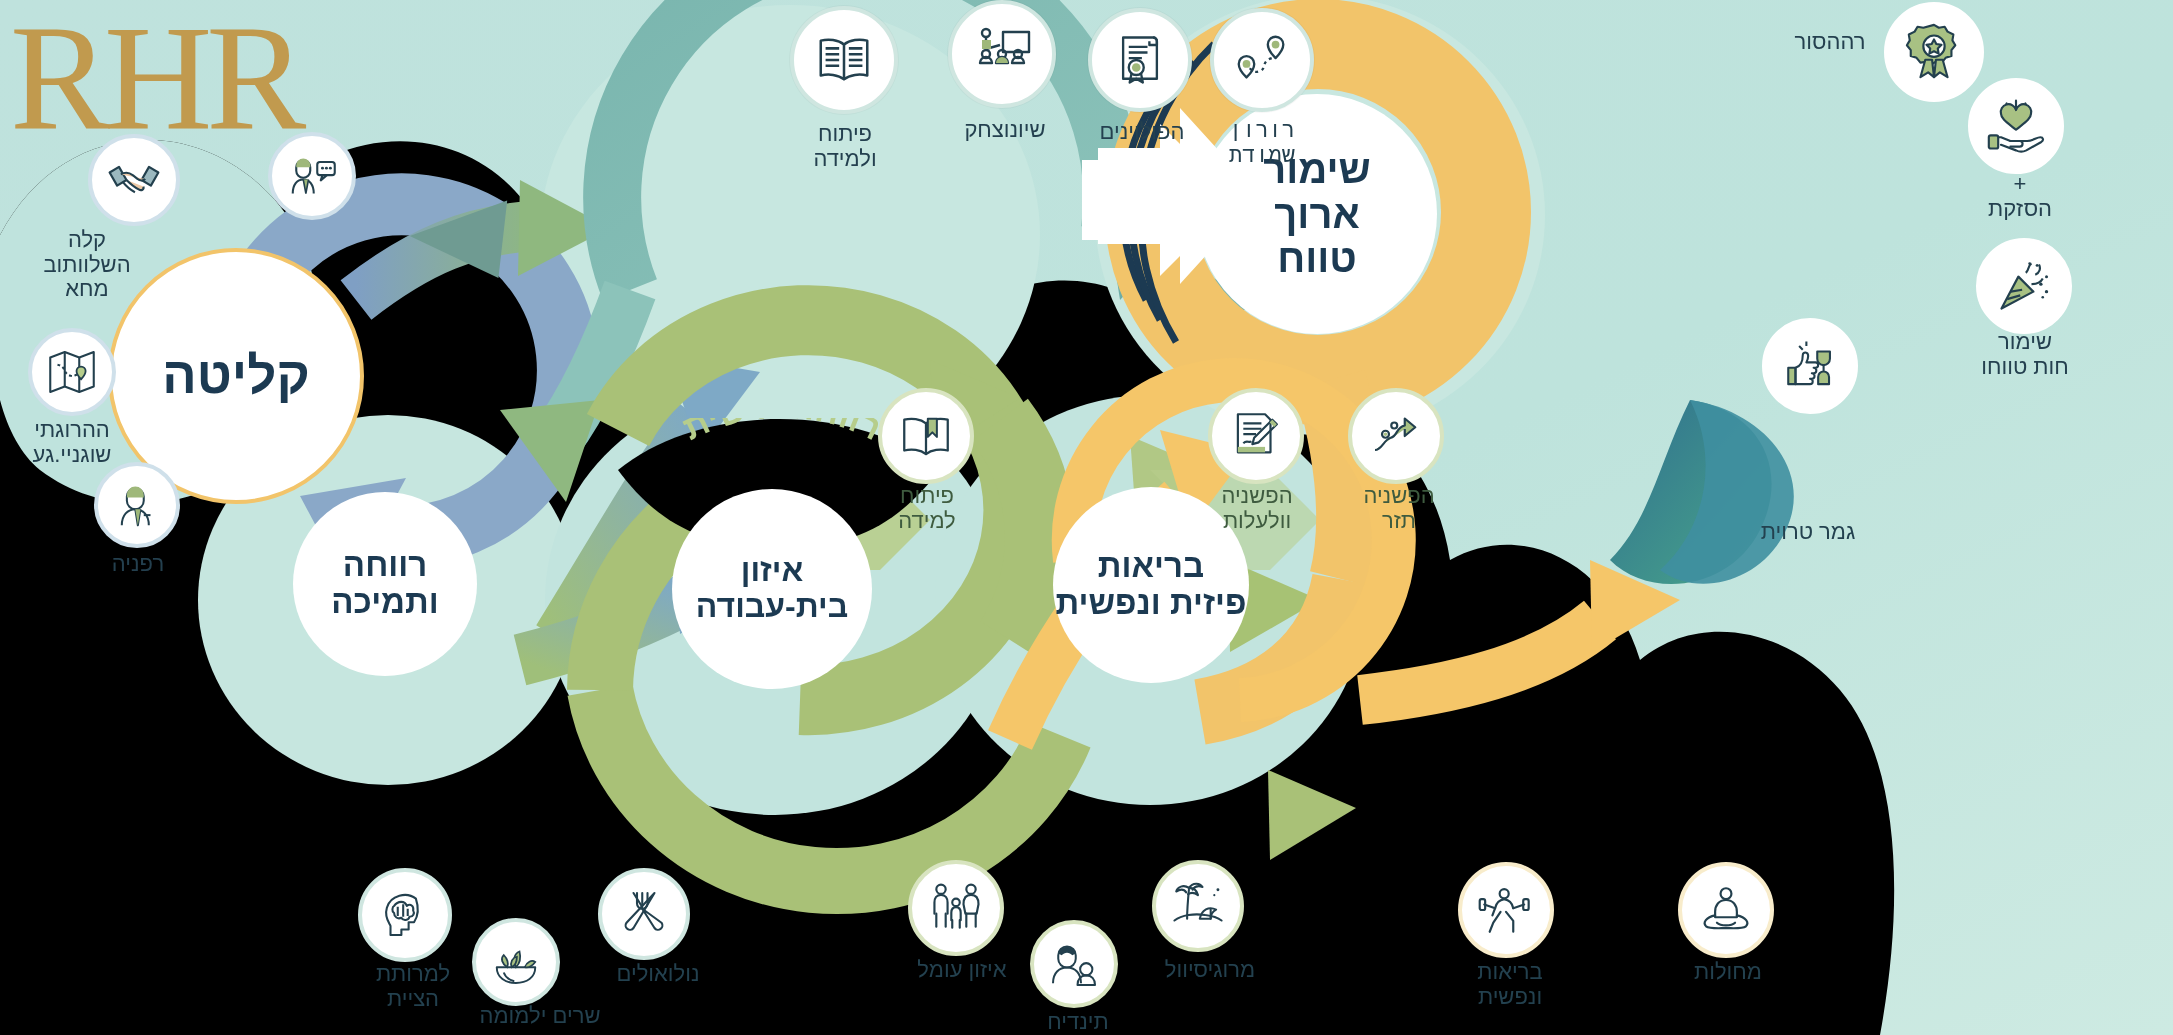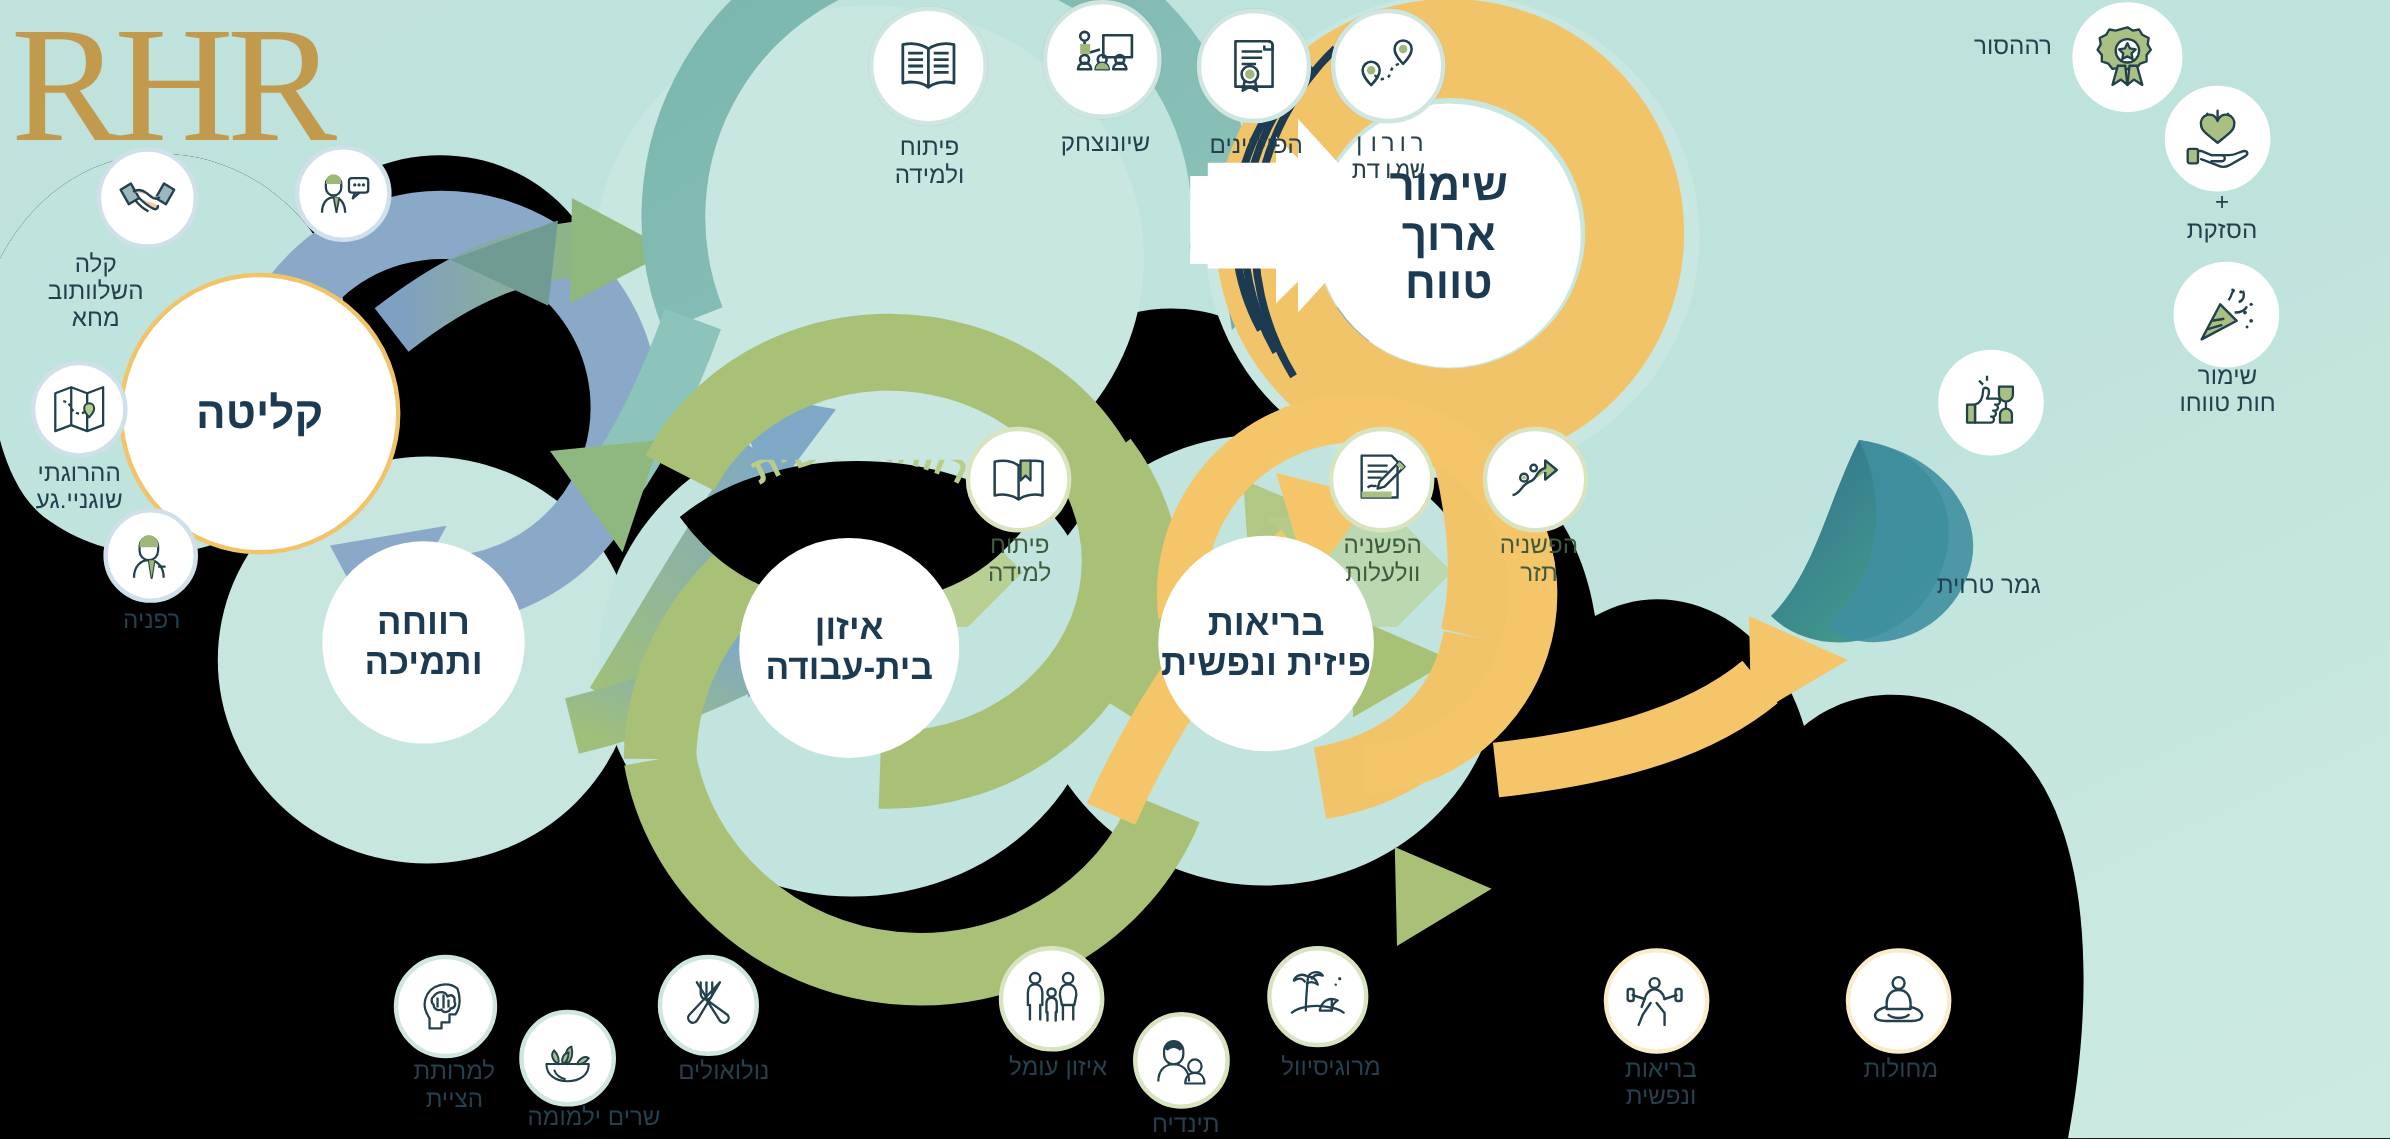--- a/index.html
+++ b/index.html
@@ -48,21 +48,21 @@
     color: #1c3a52;
     font-weight: bold;
     line-height: 1.12;
     box-sizing: border-box;
   }
   .hub span { display: block; }
 
   #hub-onboarding {
     left: 108px; top: 248px; width: 256px; height: 256px;
     border: 4px solid #f2c46a;
-    font-size: 40px;
+    font-size: 51px;
   }
   #hub-welfare {
     left: 293px; top: 492px; width: 184px; height: 184px;
     font-size: 33px;
   }
   #hub-worklife {
     left: 672px; top: 489px; width: 200px; height: 200px;
     font-size: 32px;
   }
   #hub-health {

